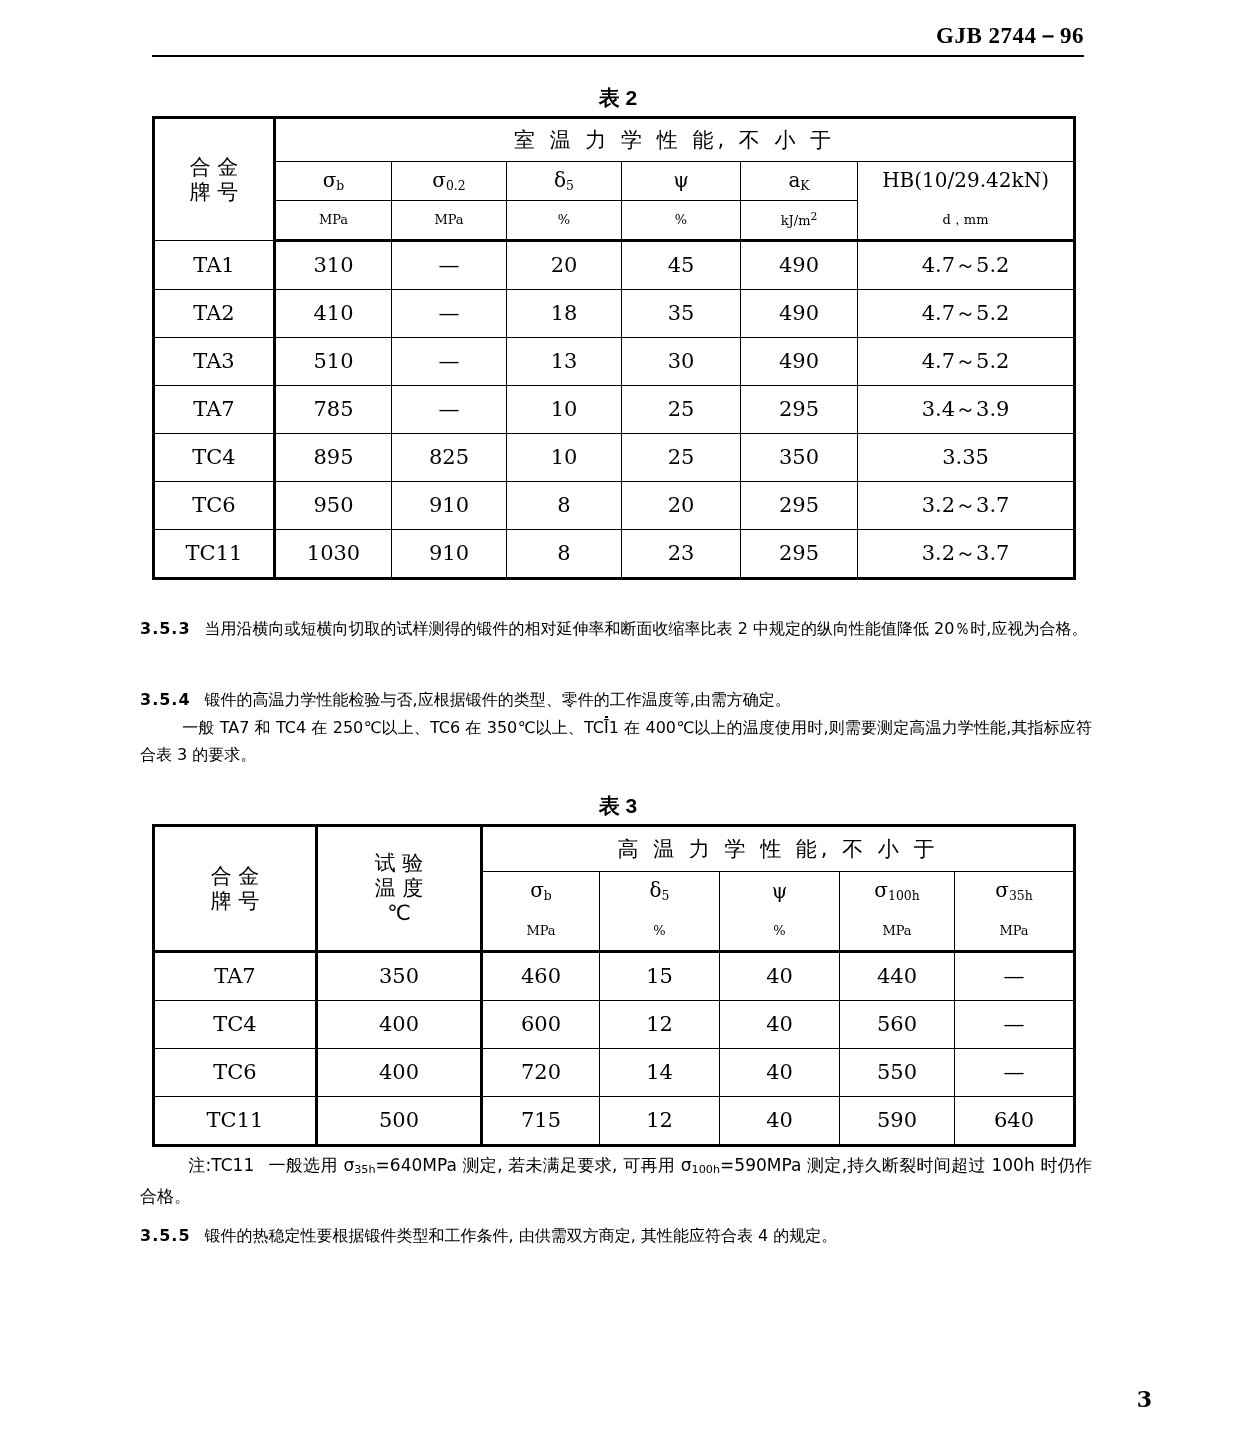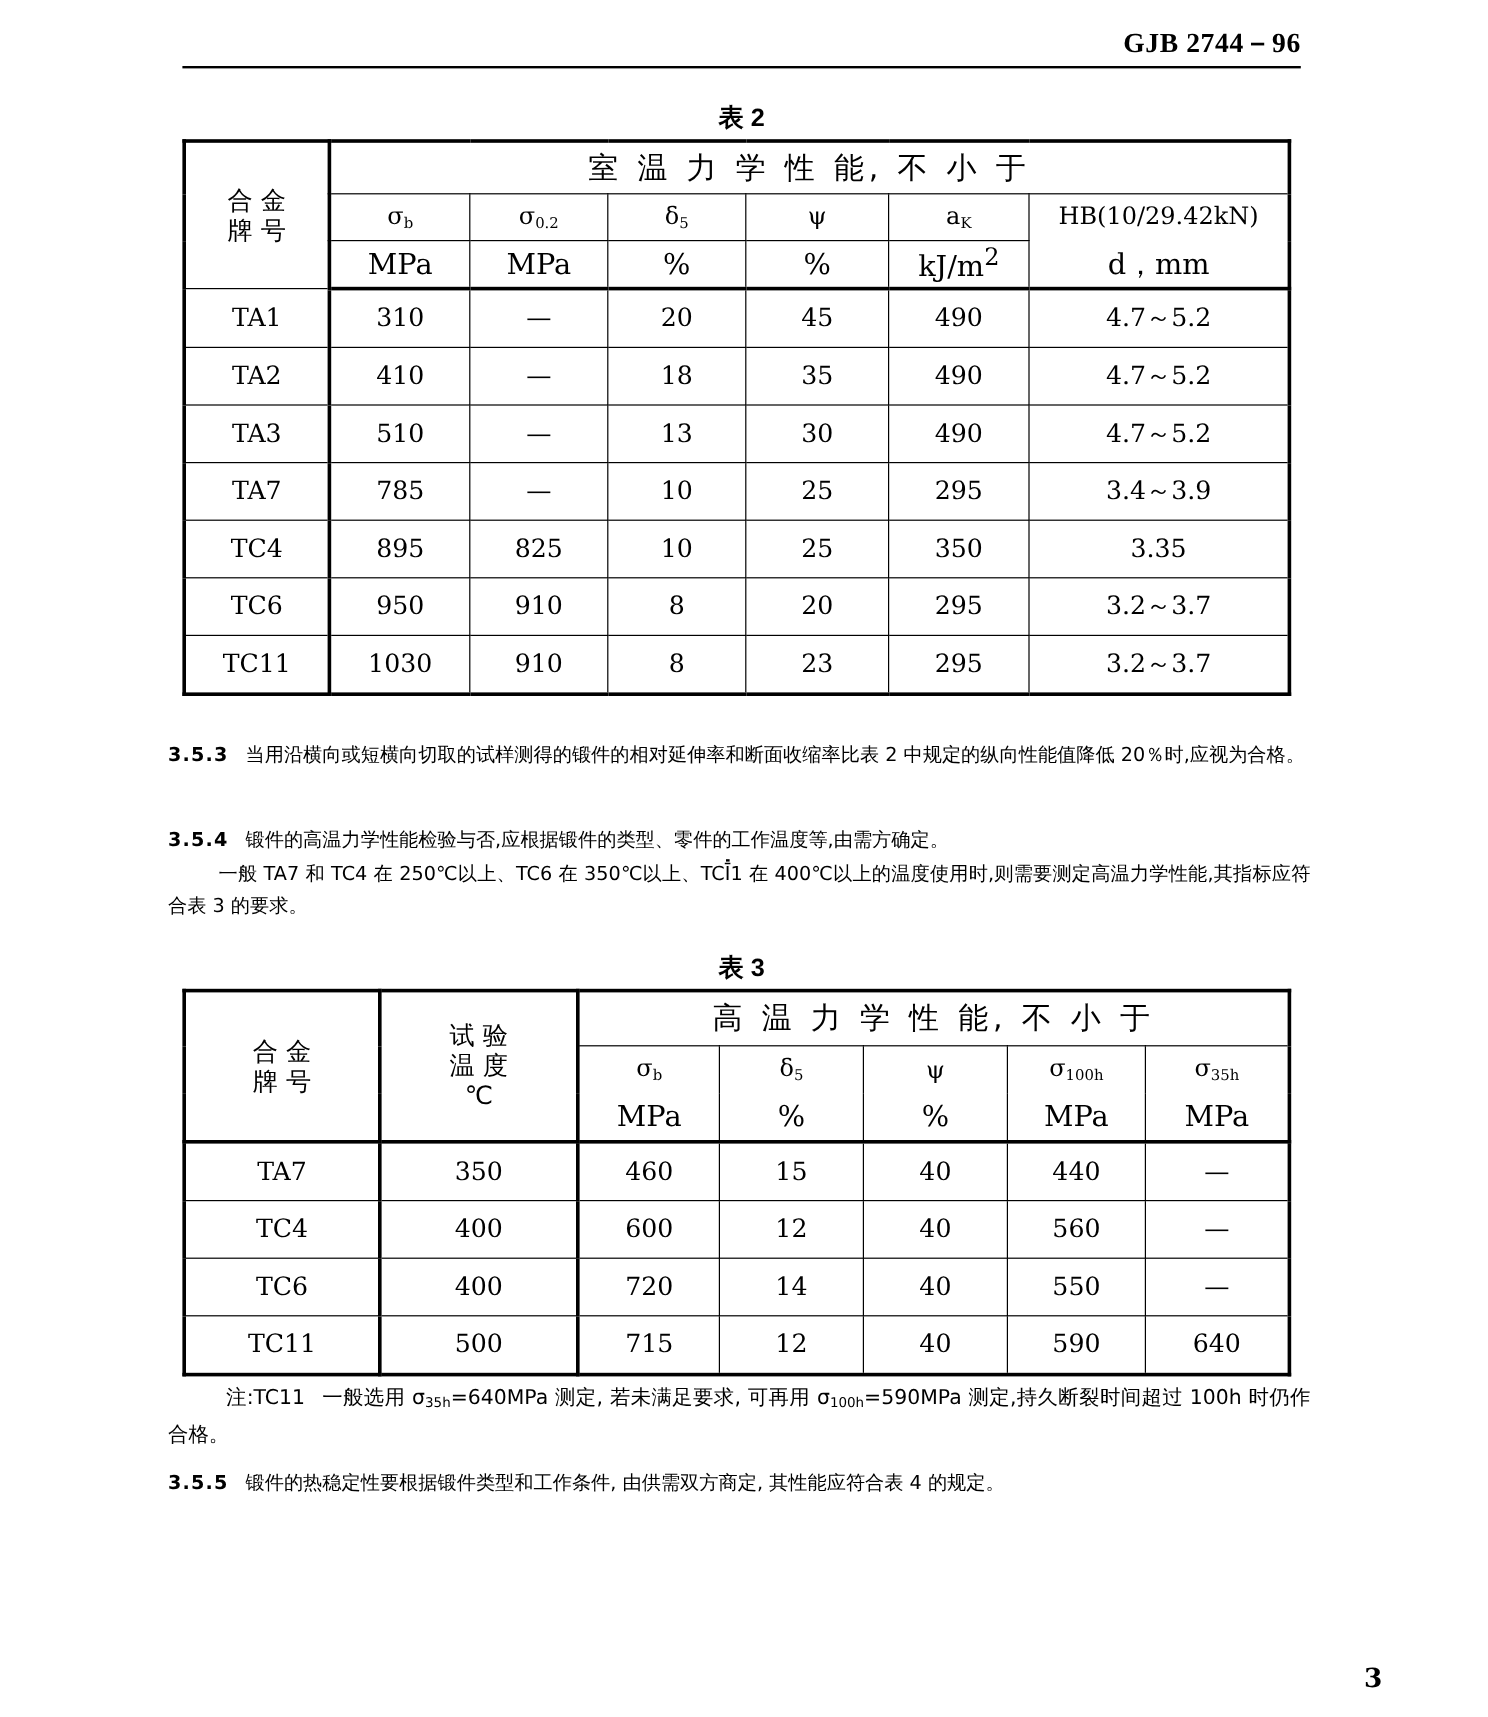--- a/index.html
+++ b/index.html
@@ -76,36 +76,36 @@
   table.gb .outer-right { border-right-width: 3px; }
   .thick-r { border-right-width: 3px !important; }
   .thick-b { border-bottom-width: 3px !important; }
 
   .alloy-head {
     font-size: 21px;
     font-weight: bold;
     line-height: 1.45;
   }
   .span-head {
-    font-size: 25px;
+    font-size: 21px;
     font-weight: bold;
     letter-spacing: 4px;
   }
   .sym {
     font-family: "DejaVu Serif", "Liberation Serif", serif;
     font-size: 20px;
     font-weight: bold;
   }
   .sym sub {
     font-size: 0.62em;
     vertical-align: -0.22em;
   }
   .unit {
     font-family: "DejaVu Serif", "Liberation Serif", serif;
-    font-size: 24px;
+    font-size: 13px;
     font-weight: bold;
   }
 
   .datarow td {
     height: 47px;
     font-size: 21px;
     font-weight: bold;
     font-family: "DejaVu Serif", "Liberation Serif", serif;
   }
   .mark {

